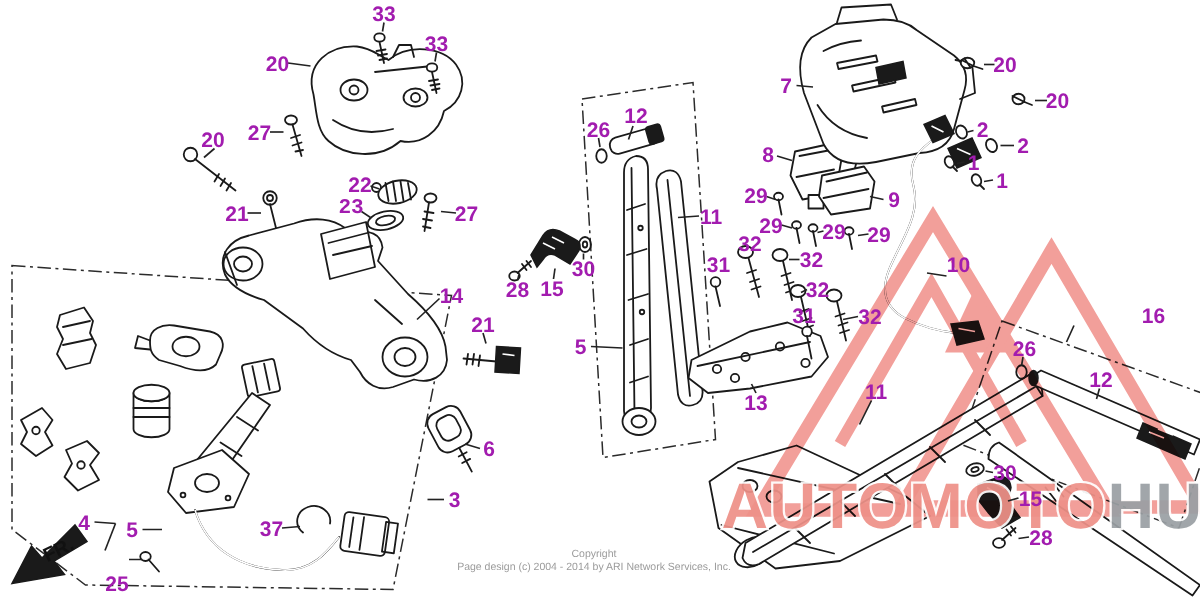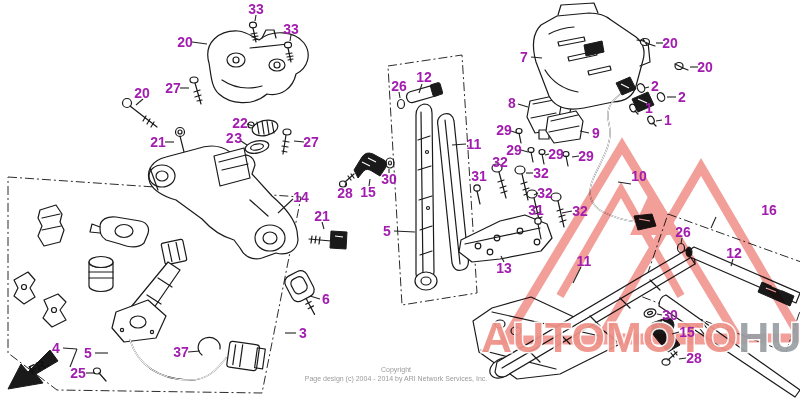--- a/index.html
+++ b/index.html
@@ -418,21 +418,21 @@
       <div class="part-label" style="left: 158px; top: 142px;">21</div>
       <div class="part-label" style="left: 240px; top: 123px;">22</div>
       <div class="part-label" style="left: 234px; top: 139px; font-family: Liberation Mono, monospace;">23</div>
       <div class="part-label" style="left: 311px; top: 142px;">27</div>
       <div class="part-label" style="left: 301px; top: 197px;">14</div>
       <div class="part-label" style="left: 322px; top: 216px;">21</div>
       <div class="part-label" style="left: 387px; top: 231px;">5</div>
       <div class="part-label" style="left: 326px; top: 299px;">6</div>
       <div class="part-label" style="left: 56px; top: 348px;">4</div>
       <div class="part-label" style="left: 88px; top: 353px;">5</div>
-      <div class="part-label" style="left: 78px; top: 373px;">25</div>
+      <div class="part-label" style="left: 78px; top: 389px;">25</div>
       <div class="part-label" style="left: 181px; top: 352px;">37</div>
       <div class="part-label" style="left: 303px; top: 333px;">3</div>
       <div class="part-label" style="left: 399px; top: 86px;">26</div>
       <div class="part-label" style="left: 424px; top: 77px;">12</div>
       <div class="part-label" style="left: 474px; top: 144px;">11</div>
       <div class="part-label" style="left: 389px; top: 179px;">30</div>
       <div class="part-label" style="left: 368px; top: 192px;">15</div>
       <div class="part-label" style="left: 345px; top: 193px;">28</div>
       <div class="part-label" style="left: 504px; top: 268px; text-align: center;">13</div>
       <div class="part-label" style="left: 584px; top: 261px;">11</div>

